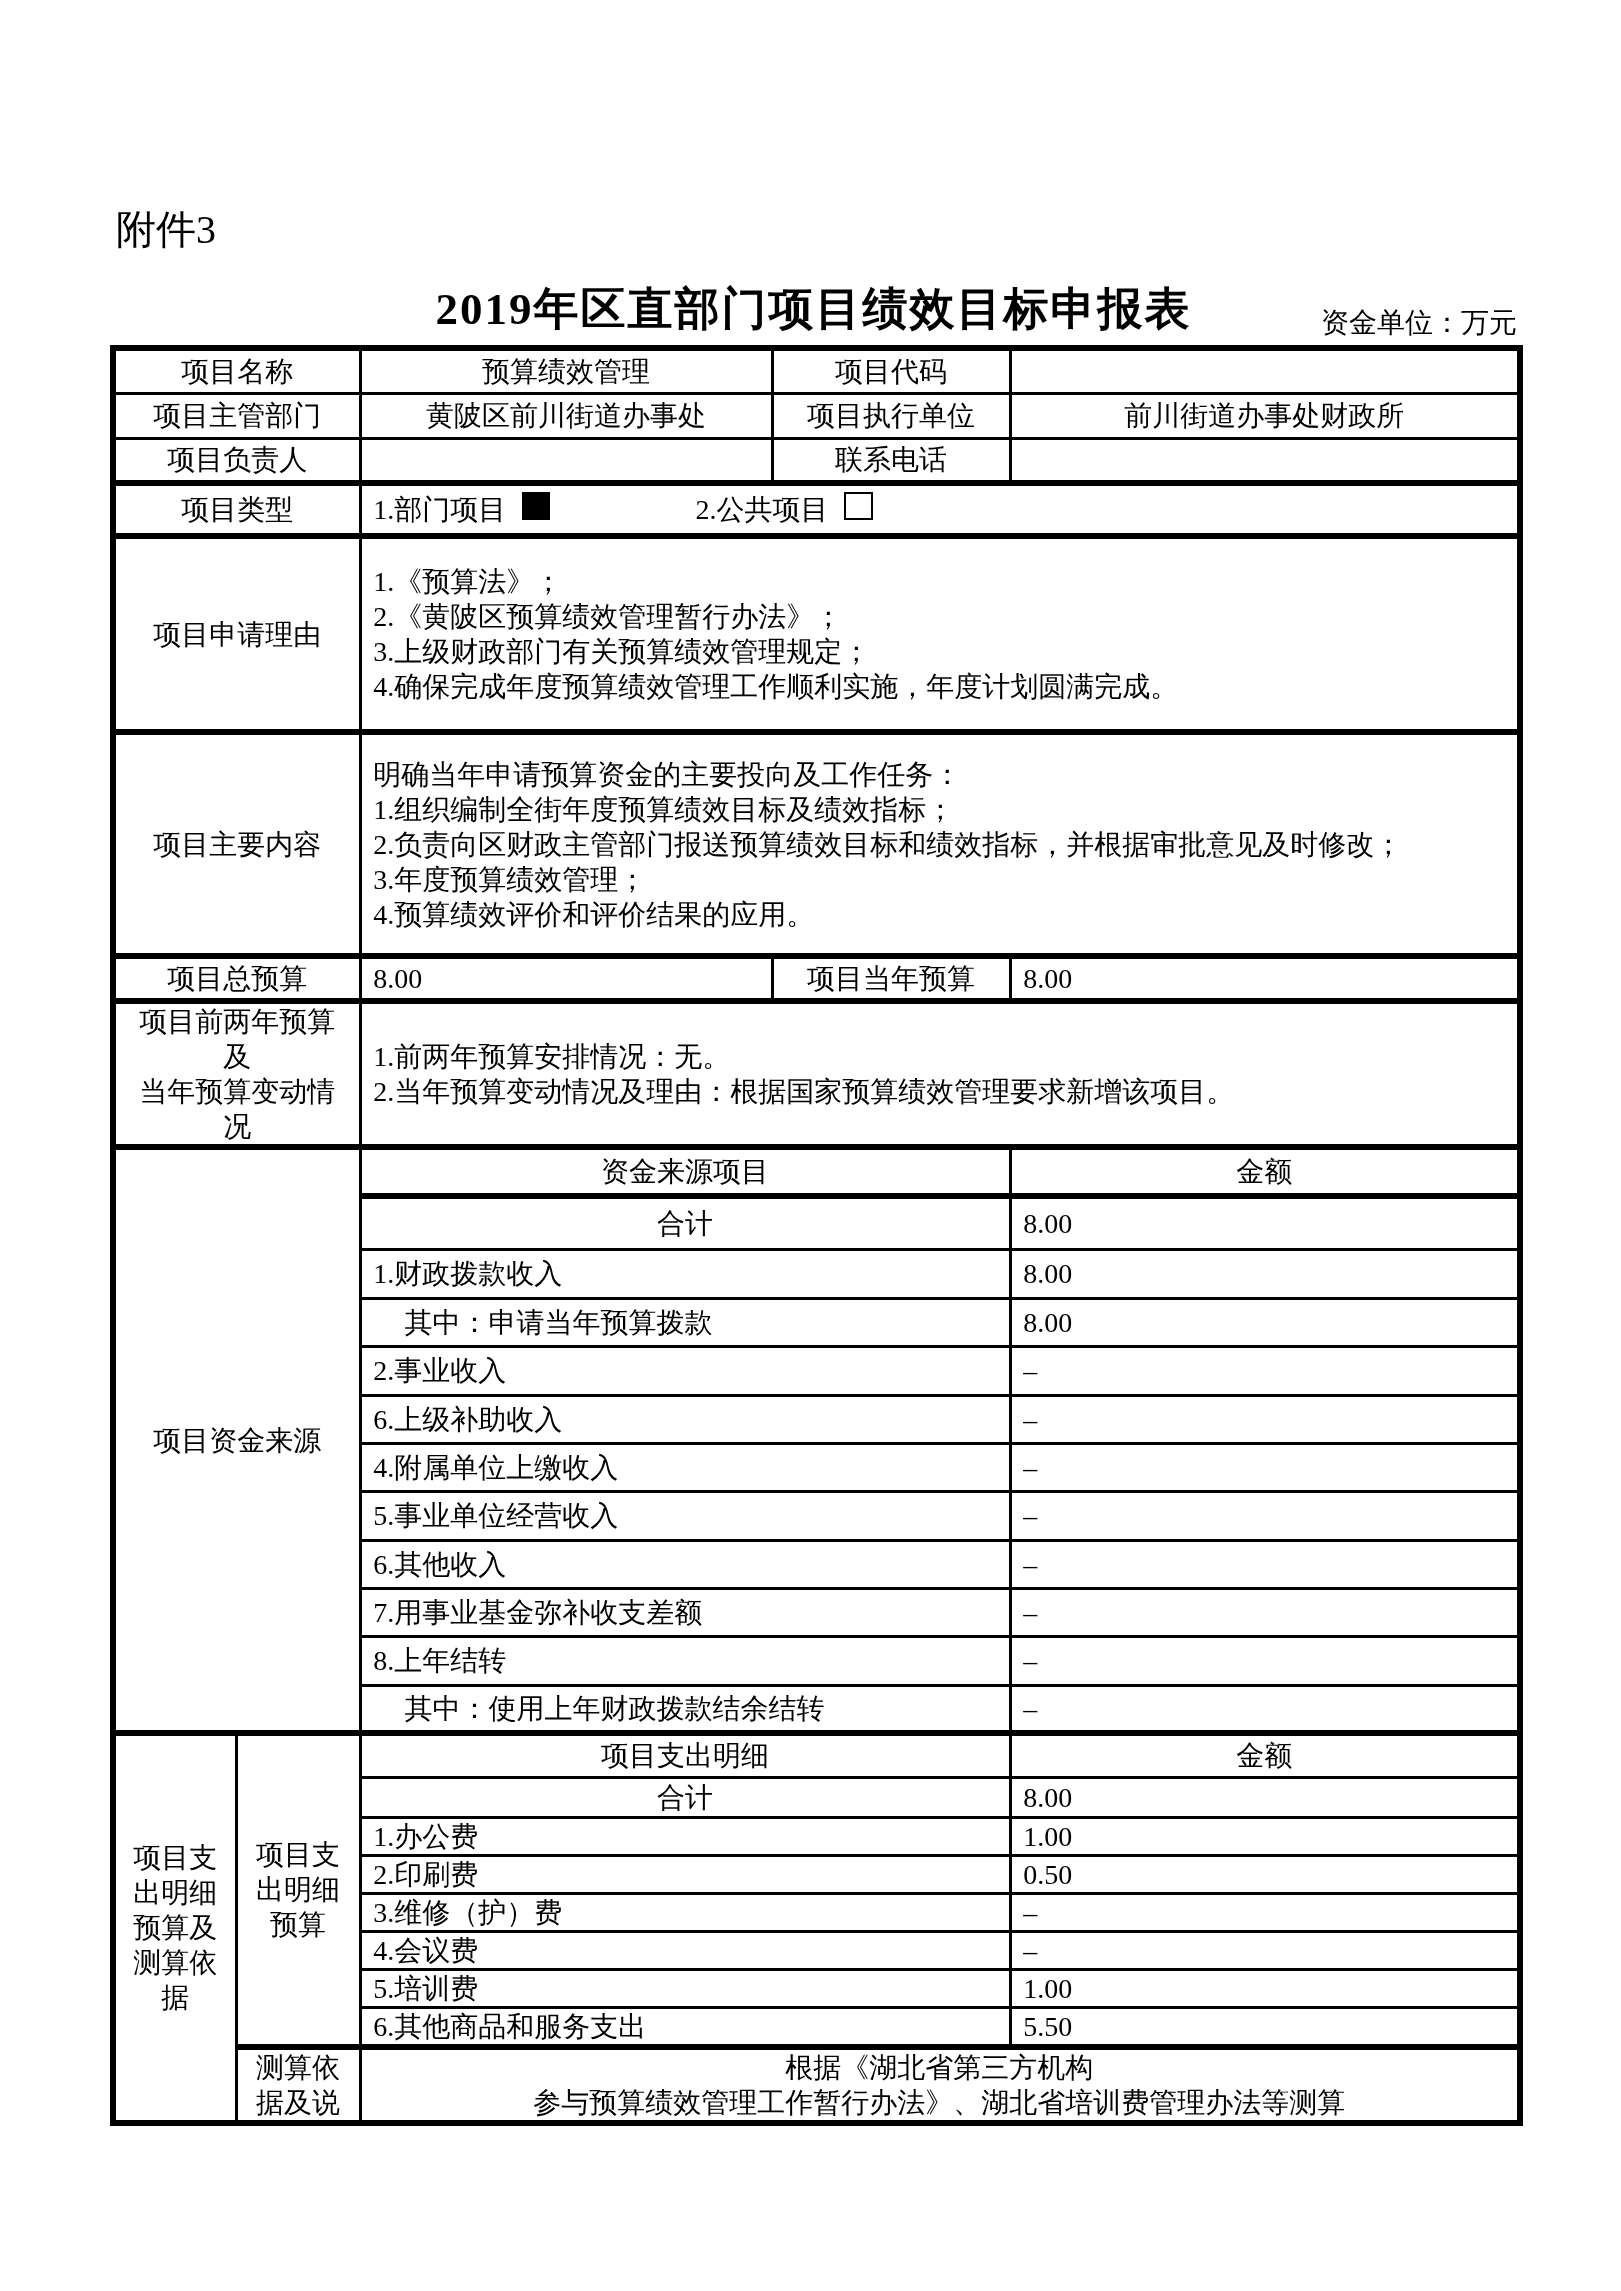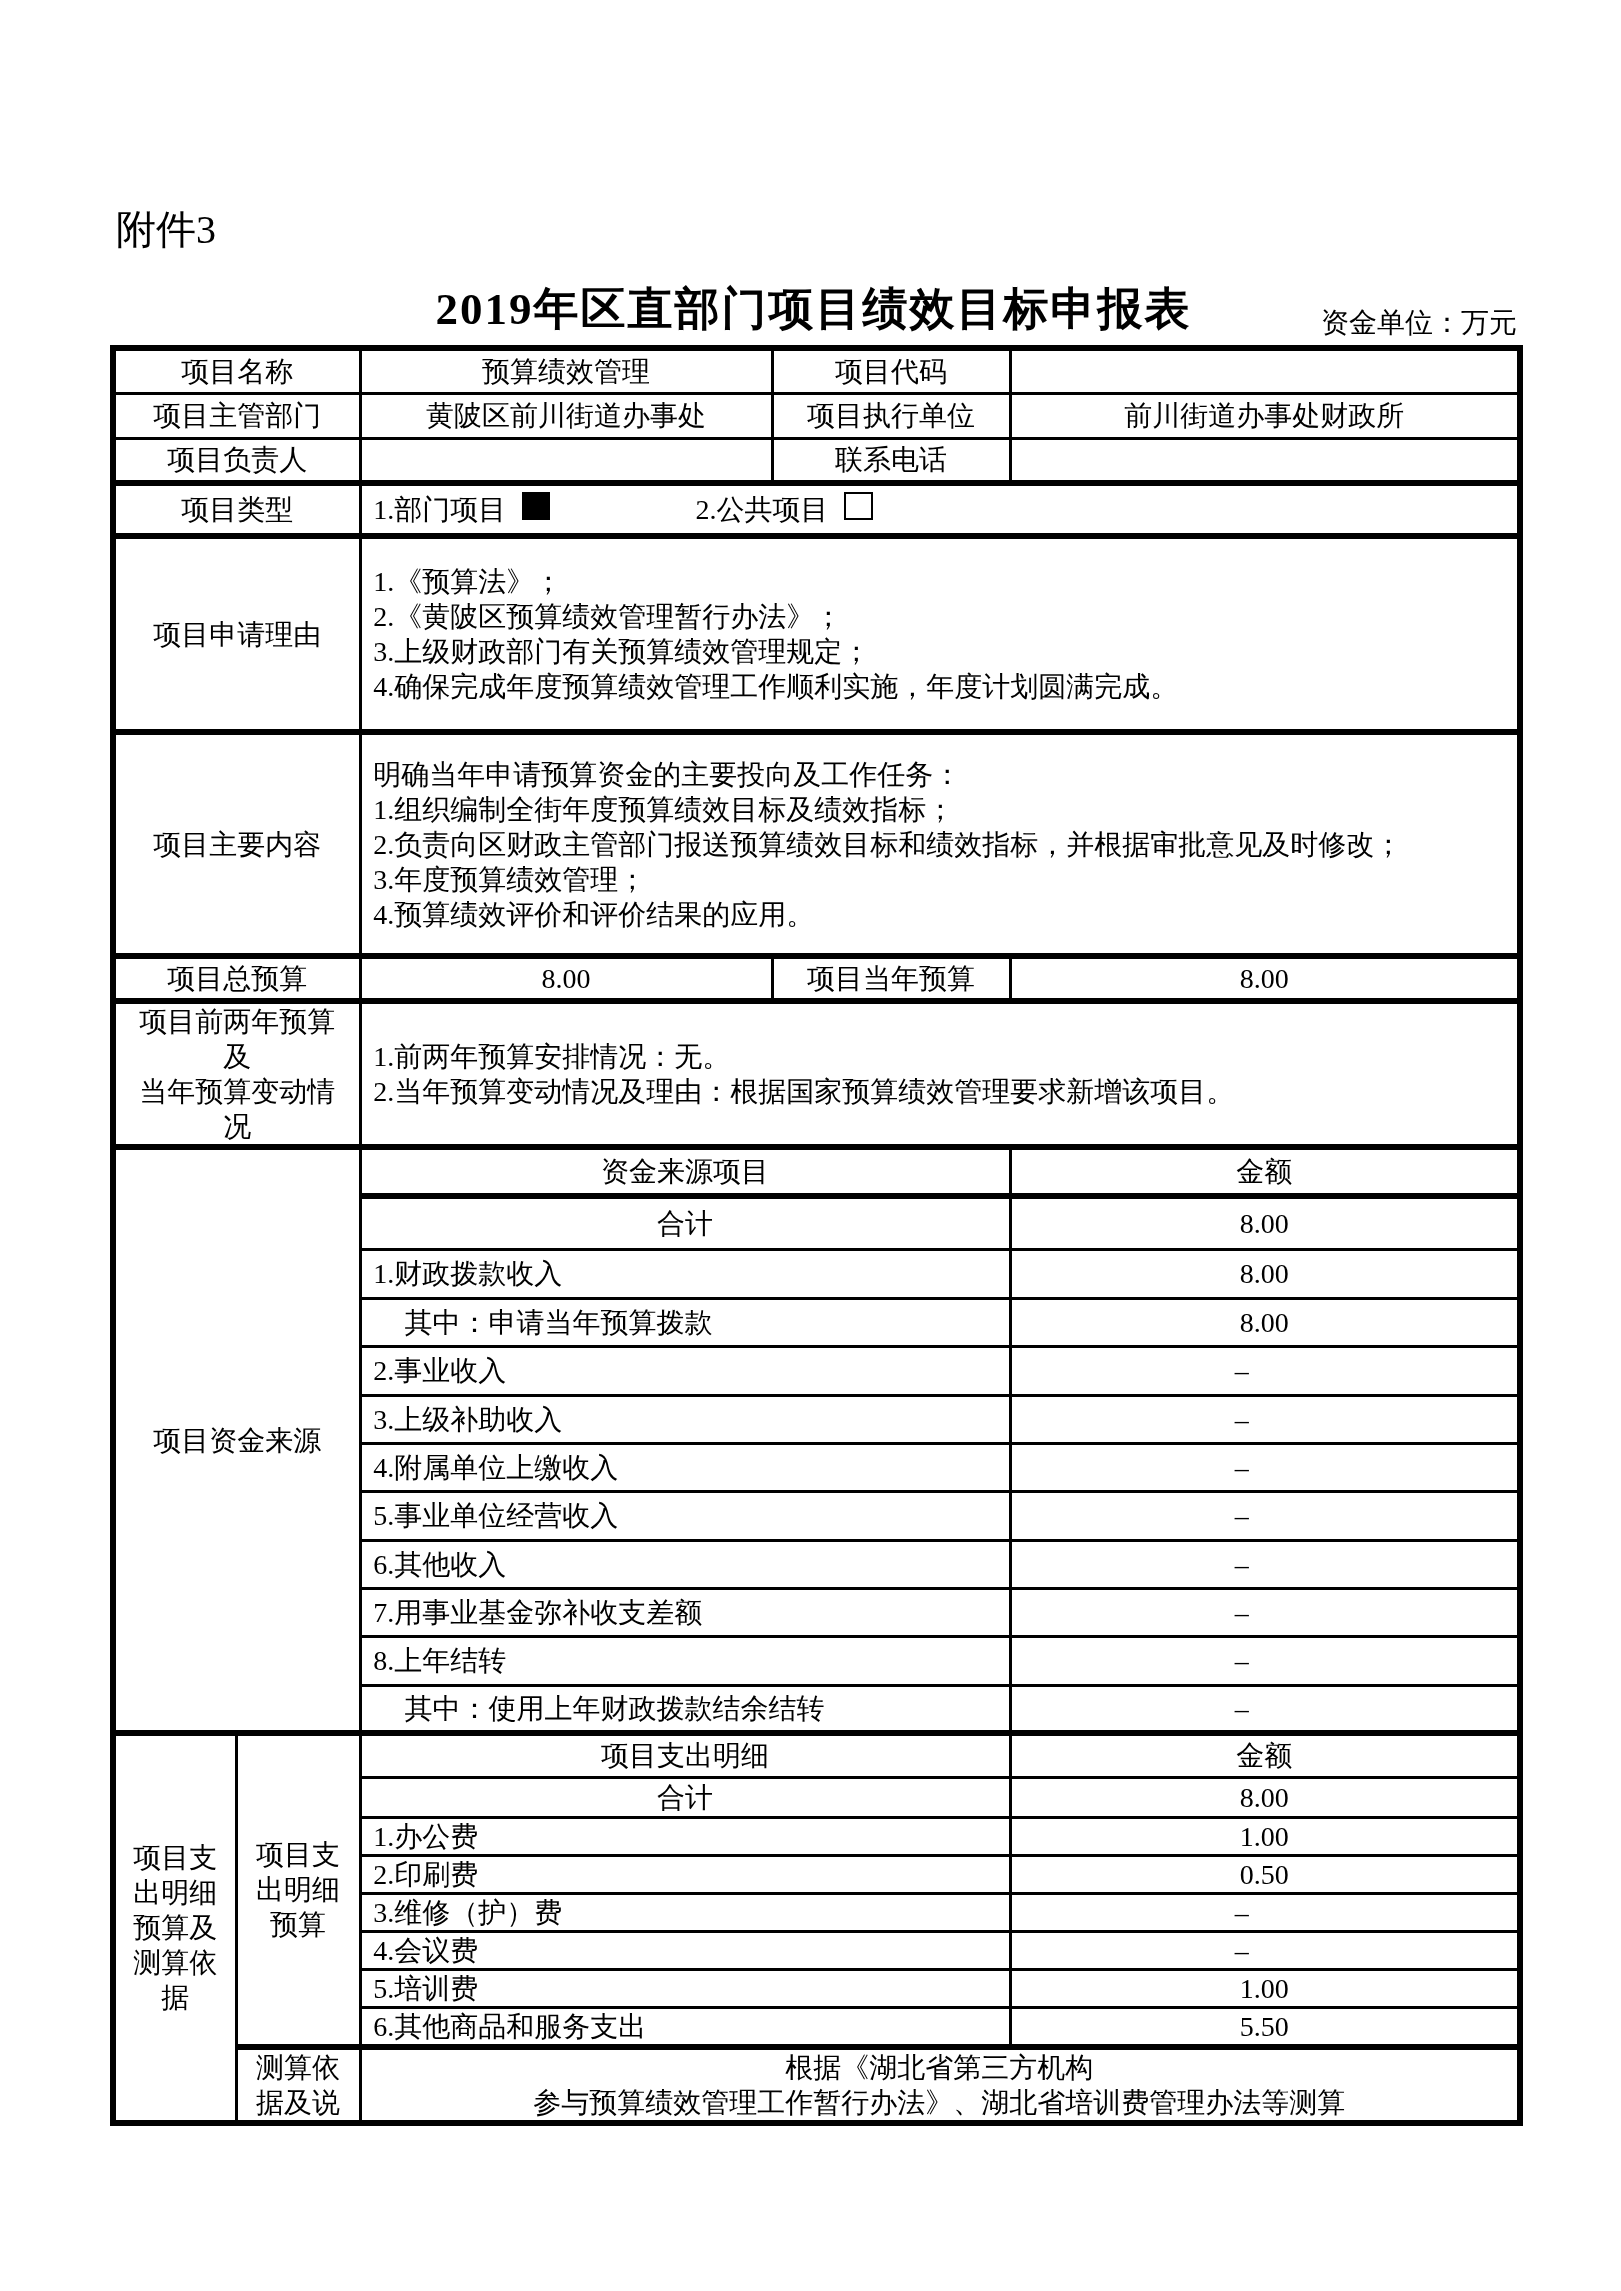--- a/index.html
+++ b/index.html
@@ -35,21 +35,21 @@
     font-size:28px;
     padding:0 11.8px;
     overflow:hidden;
     vertical-align:middle;
     line-height:1.25;
   }
   tr.thick > td { border-top-width:6.9px; }
 
   td.lab { text-align:center; font-size:29px; padding:0 3.9px; }
   td.val { text-align:center; font-size:29px; }
-  td.amount { text-align:center; padding-right:17.6px; font-size:29px; }
+  td.amount { text-align:left; padding-right:17.6px; font-size:29px; }
   td.amount.dash { padding-right:57px; }
   td.item { text-align:left; padding-left:13.7px; font-size:28px; }
   td.item.indent { padding-left:43px; }
   td.center { text-align:center; }
   td.content { text-align:left; padding:7.8px 15.7px; line-height:1.62; font-size:28px; }
   .prelines { white-space:pre-line; }
   td.vlabel { white-space:pre-line; text-align:center; line-height:1.32; font-size:29px; padding:0 3.9px; }
   td.exp-item { font-size:27.4px; }
   td.exp-amount { font-size:27.4px; }
   td.basis { text-align:center; line-height:1.6; font-size:28px; }
@@ -163,21 +163,21 @@
     </tr>
     <tr style="height:48px">
       <td colspan="2" class="item indent">其中：申请当年预算拨款</td>
       <td class="amount">8.00</td>
     </tr>
     <tr style="height:49px">
       <td colspan="2" class="item">2.事业收入</td>
       <td class="amount dash">–</td>
     </tr>
     <tr style="height:48px">
-      <td colspan="2" class="item">3.上级补助收入</td>
+      <td colspan="2" class="item">6.上级补助收入</td>
       <td class="amount dash">–</td>
     </tr>
     <tr style="height:48px">
       <td colspan="2" class="item">4.附属单位上缴收入</td>
       <td class="amount dash">–</td>
     </tr>
     <tr style="height:49px">
       <td colspan="2" class="item">5.事业单位经营收入</td>
       <td class="amount dash">–</td>
     </tr>

